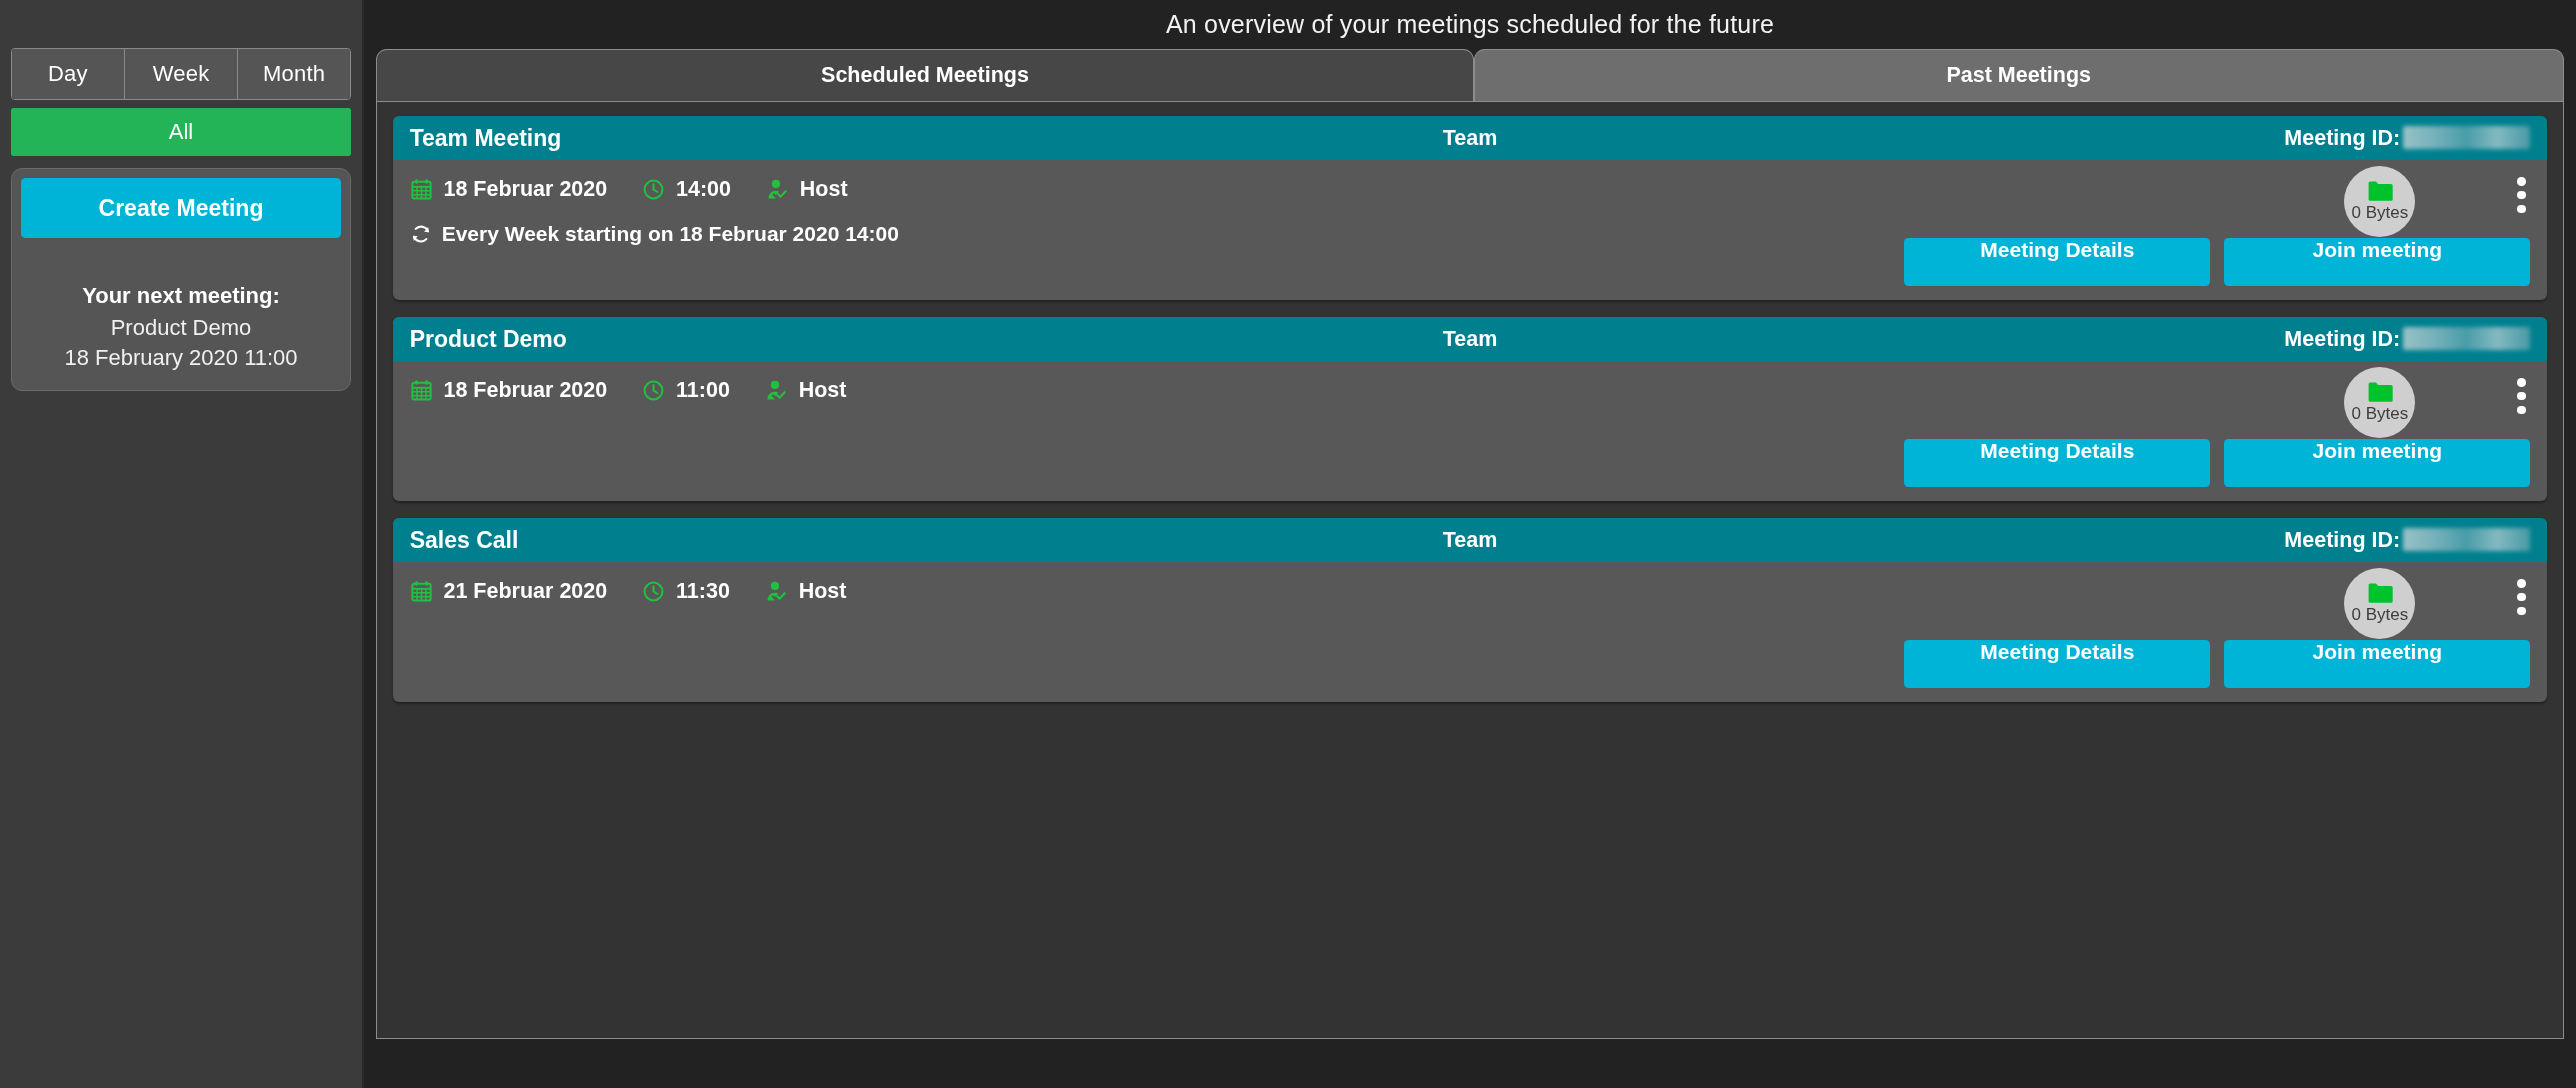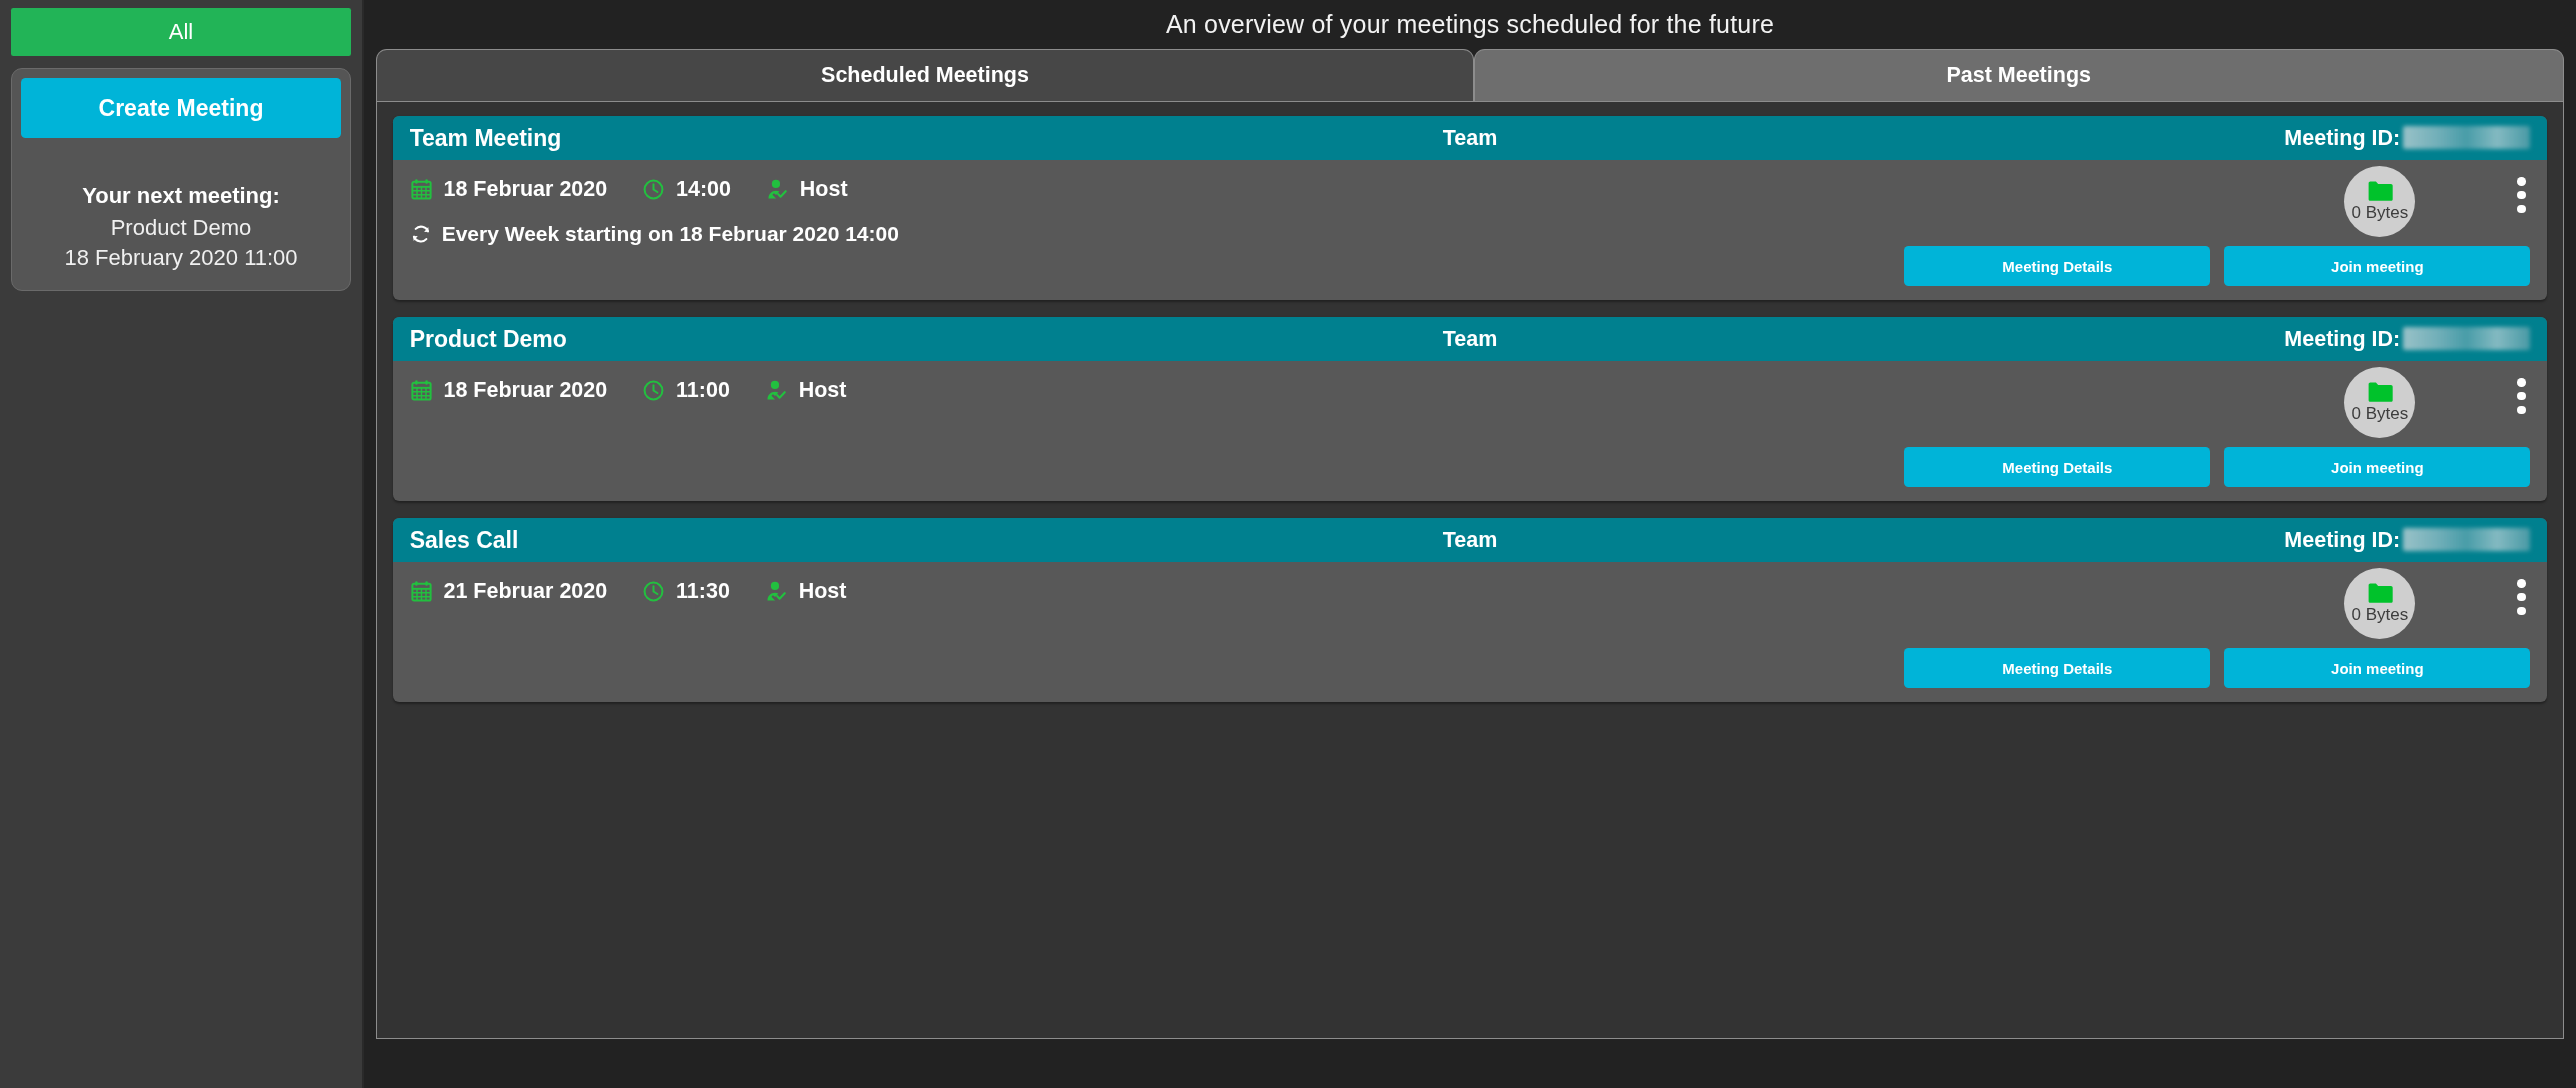--- a/index.html
+++ b/index.html
@@ -296,39 +296,49 @@
 
   .card-actions {
     position: absolute;
     right: 17px;
     bottom: 14px;
     display: flex;
     gap: 14px;
   }
   .act-btn {
     width: 306px;
-    height: 40px;
+    height: 48px;
     background: #00b4d8;
     border-radius: 4.6px;
     color: #ffffff;
-    font-size: 15px;
-    font-weight: bold;
-    display: flex;
-    align-items: center;
+    font-size: 21px;
+    font-weight: bold;
+    display: flex;
     justify-content: center;
     cursor: pointer;
   }
 </style>
 </head>
 <body>
 
 <div class="app">
 
   <aside class="sidebar">
 
+    <div class="seg-group">
+      <div class="seg-btn">
+        <span>Day</span>
+      </div>
+      <div class="seg-btn">
+        <span>Week</span>
+      </div>
+      <div class="seg-btn">
+        <span>Month</span>
+      </div>
+    </div>
 
     <div class="all-btn">
       <span>All</span>
     </div>
 
     <div class="next-panel">
       <div class="create-btn">
         <span>Create Meeting</span>
       </div>
       <div class="next-title">Your next meeting:</div>

